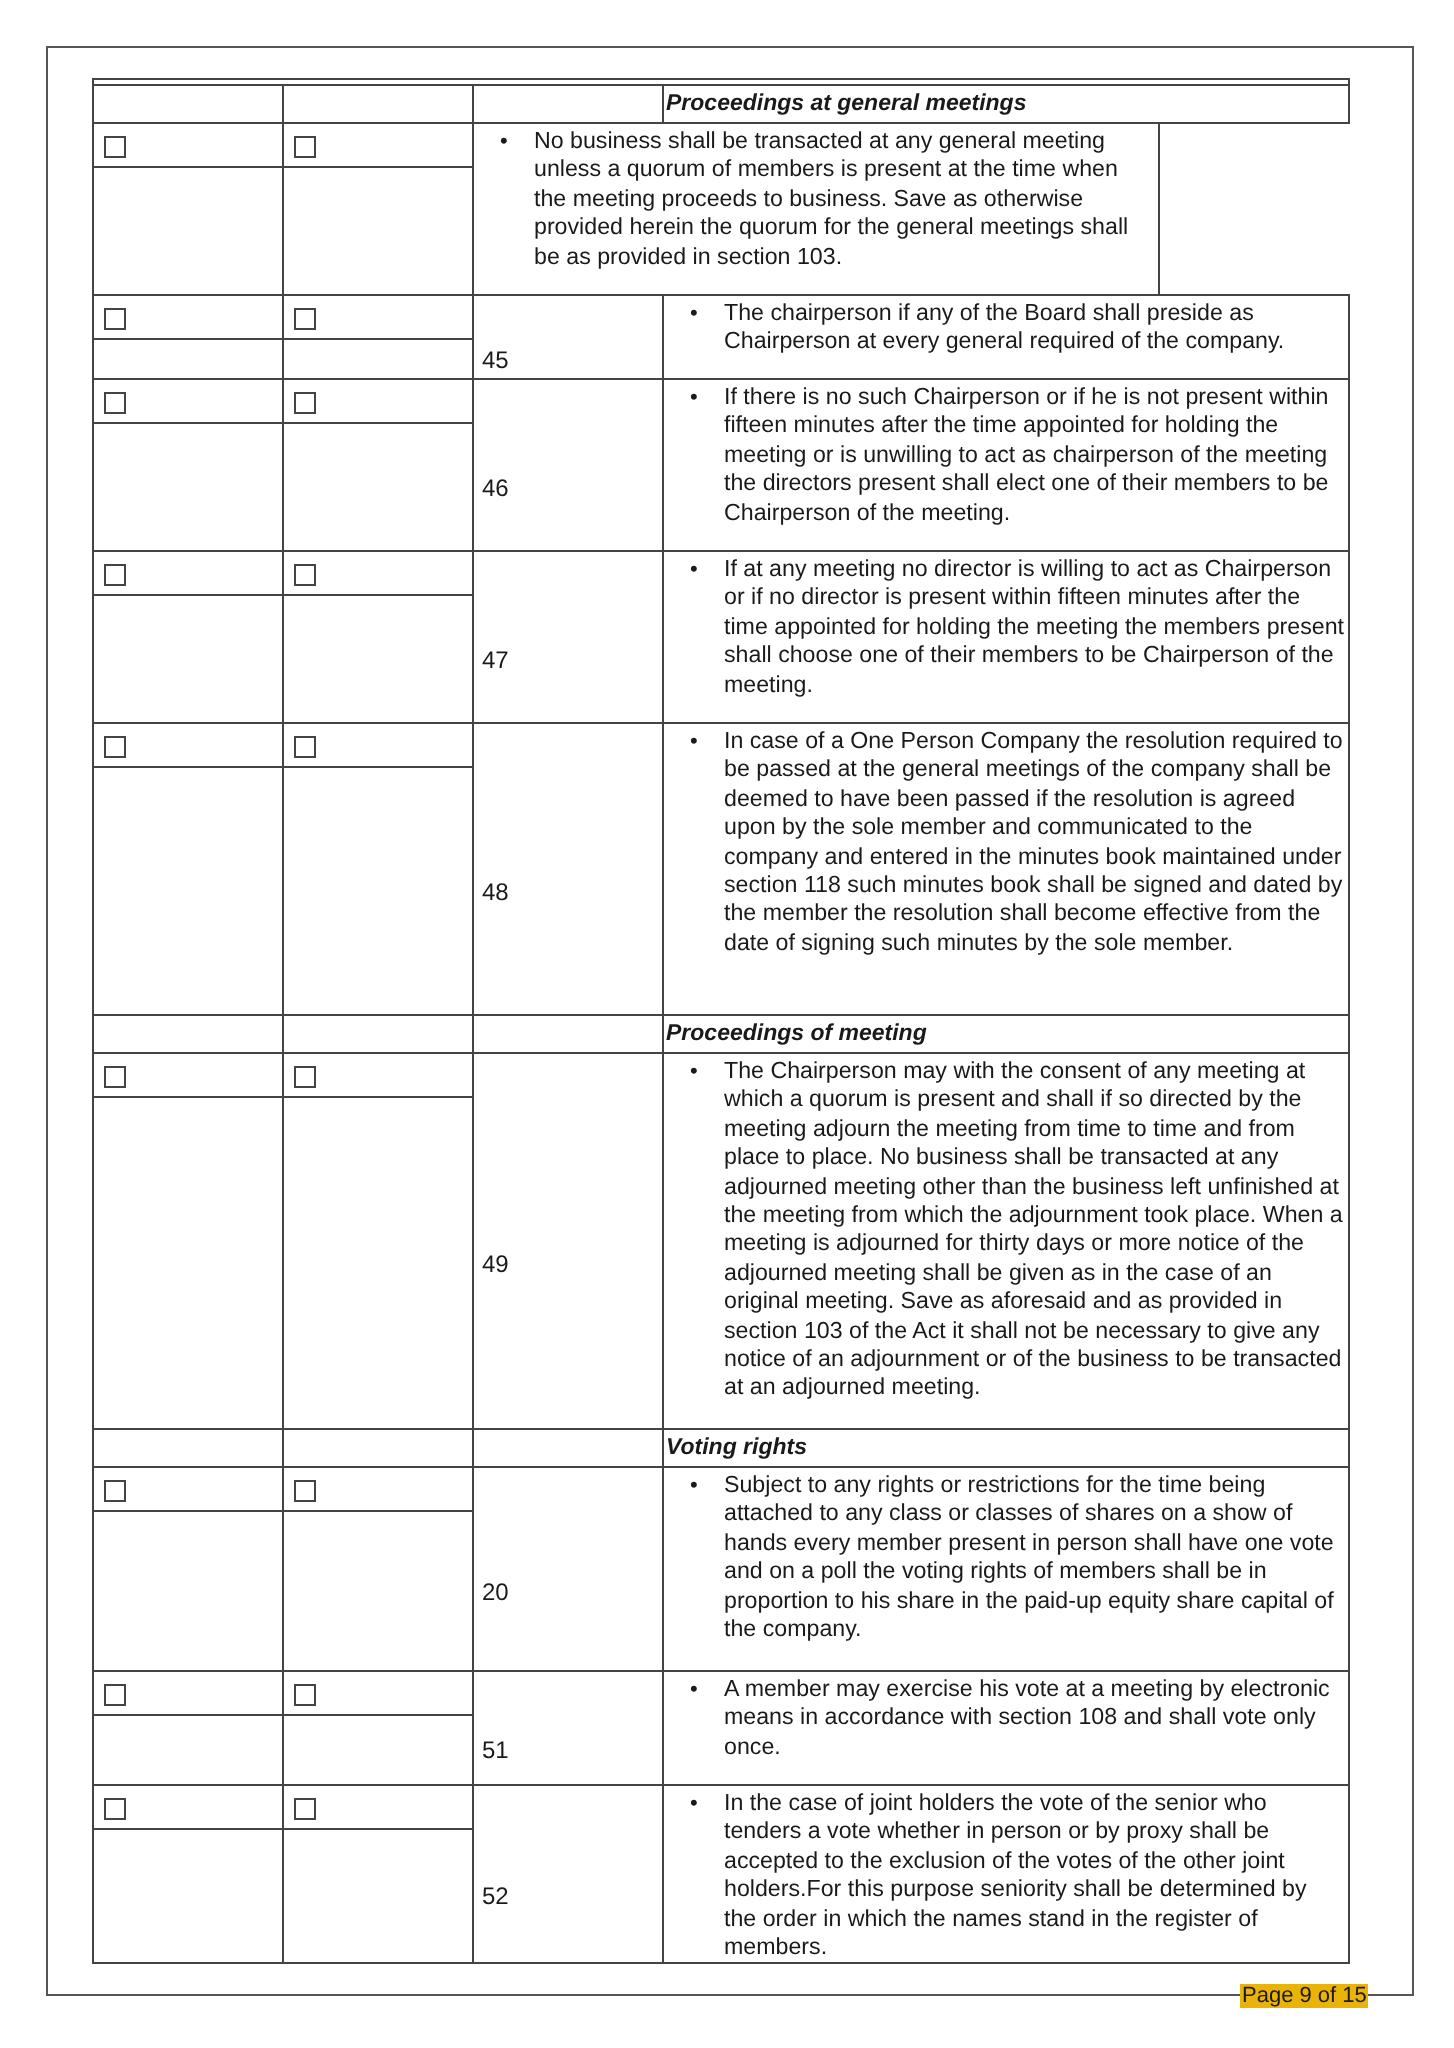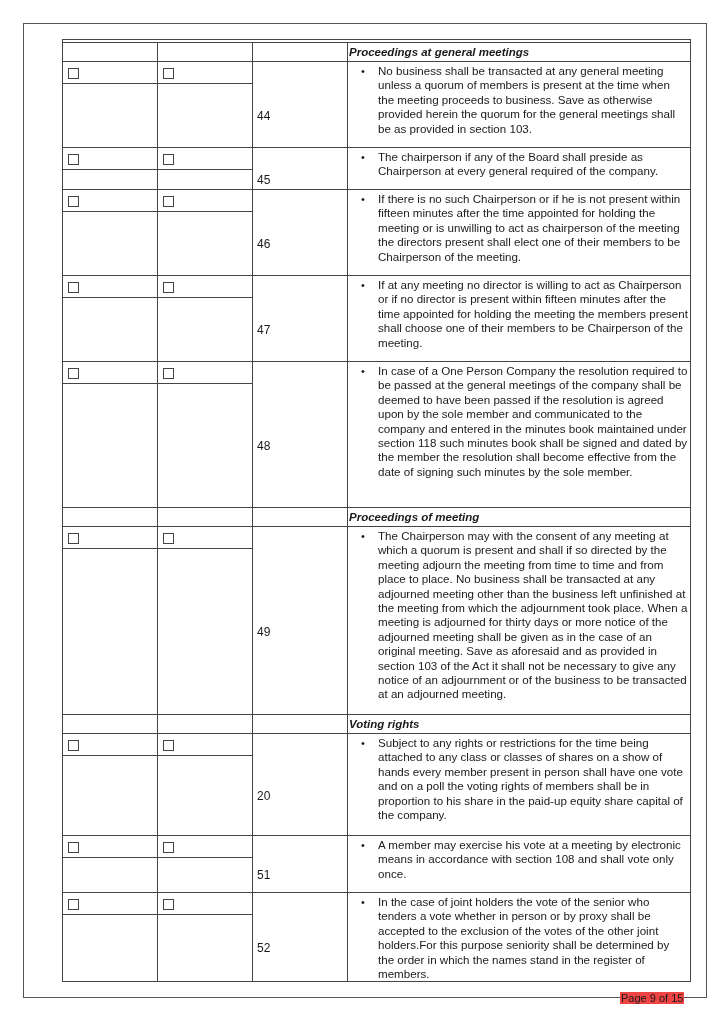--- a/index.html
+++ b/index.html
@@ -1,35 +1,35 @@
 <!DOCTYPE html>
 <html><head>
 <meta charset="utf-8">
 <style>
   html, body { margin:0; padding:0; background:#ffffff; }
   body { width:727px; height:1024px; position:relative; overflow:hidden;
          font-family:"Liberation Sans", sans-serif; color:#1a1a1a; }
   .page-border { position:absolute; left:23px; top:23px; width:684px; height:975px;
                  border:1px solid #555; box-sizing:border-box; }
-  .tbl { position:absolute; left:46px; top:39px; width:629px;margin-left:16px; }
+  .tbl { position:absolute; left:46px; top:39px; width:629px; }
   .topline { height:3px; border-top:1px solid #444; border-left:1px solid #444; border-right:1px solid #444; box-sizing:border-box; }
   .row { display:flex; border-top:1px solid #444; box-sizing:border-box; }
   .row:last-child { border-bottom:1px solid #444; }
   .c1,.c2,.c3 { width:95px; border-left:1px solid #444; box-sizing:border-box; position:relative; }
   .c4 { width:344px; border-left:1px solid #444; border-right:1px solid #444; box-sizing:border-box; }
   .hdr { height:19px; }
   .hdr .c4 { font-weight:bold; font-style:italic; font-size:11.5px; padding:2px 0 0 1px; line-height:14px; }
   .cbwrap { height:22px; border-bottom:1px solid #444; box-sizing:border-box; position:relative; }
   .cb { position:absolute; left:5px; top:6px; width:11px; height:11px; border:1px solid #444;
         box-sizing:border-box; background:#fff; }
   .num { position:absolute; left:4px; font-size:12px; transform:translateY(-50%); top:50%; }
   .c4 ul { margin:0; padding:2px 2px 2px 0; list-style:none; }
   .c4 li { position:relative; padding-left:30px; font-size:11.6px; line-height:14.4px; }
   .c4 li::before { content:"•"; position:absolute; left:13px; top:0; font-size:11px; }
-  .footer { position:absolute; left:620px; top:992px; font-size:11px; background:#ef4444; padding:0 1px; }
+  .footer { position:absolute; left:620px; top:992px; font-size:11px; background:#eab308; padding:0 1px; }
 </style>
 </head>
 <body>
 
 <div class="page-border"></div>
 
 <div class="tbl" id="tbl">
   <div class="topline"></div>
 <div class="row hdr" style="height: 19px;">
       <div class="c1"></div>
@@ -41,23 +41,20 @@
       <div class="c1">
         <div class="cbwrap">
           <span class="cb"></span>
         </div>
       </div>
       <div class="c2">
         <div class="cbwrap">
           <span class="cb"></span>
         </div>
       </div>
-      <div class="c3">
-        <span class="num" style="top: calc(50% + 11px);">44</span>
-      </div>
       <div class="c4">
         <ul>
           <li>No business shall be transacted at any general meeting unless a quorum of members is present at the time when the meeting proceeds to business. Save as otherwise provided herein the quorum for the general meetings shall be as provided in section 103.</li>
         </ul>
       </div>
     </div>
     <div class="row" style="height: 42px;">
       <div class="c1">
         <div class="cbwrap">
           <span class="cb"></span>

